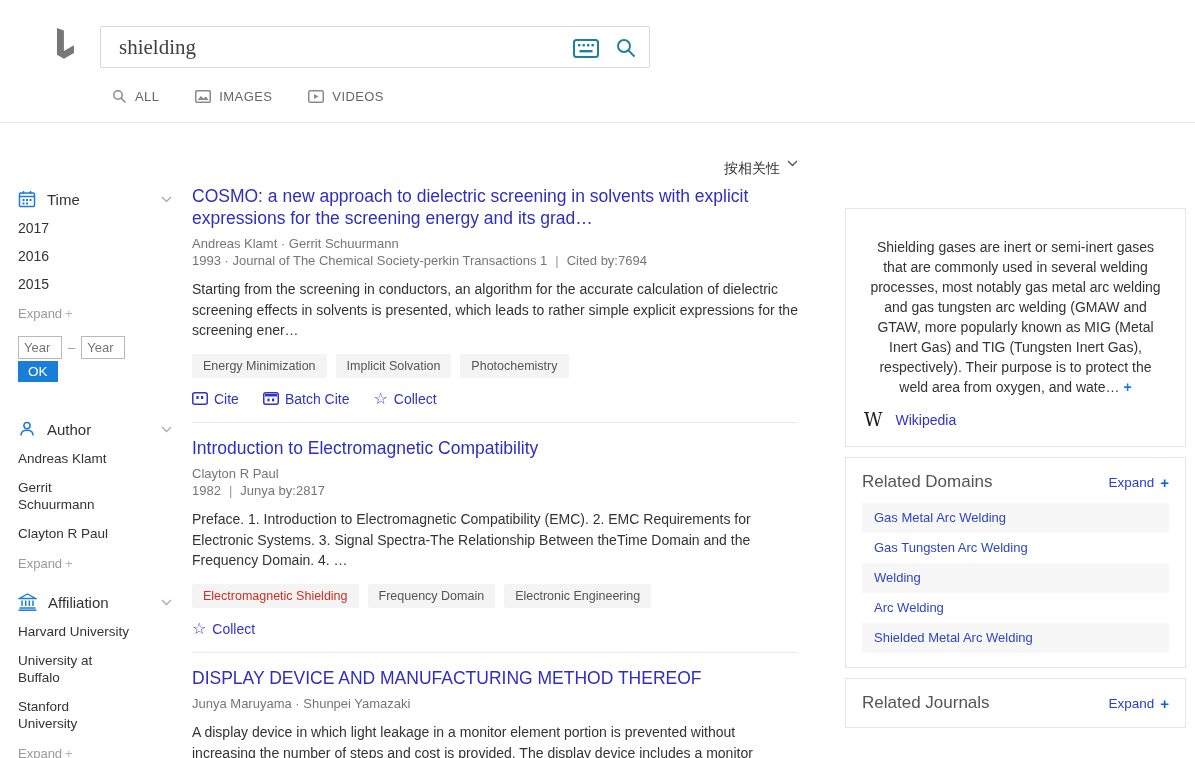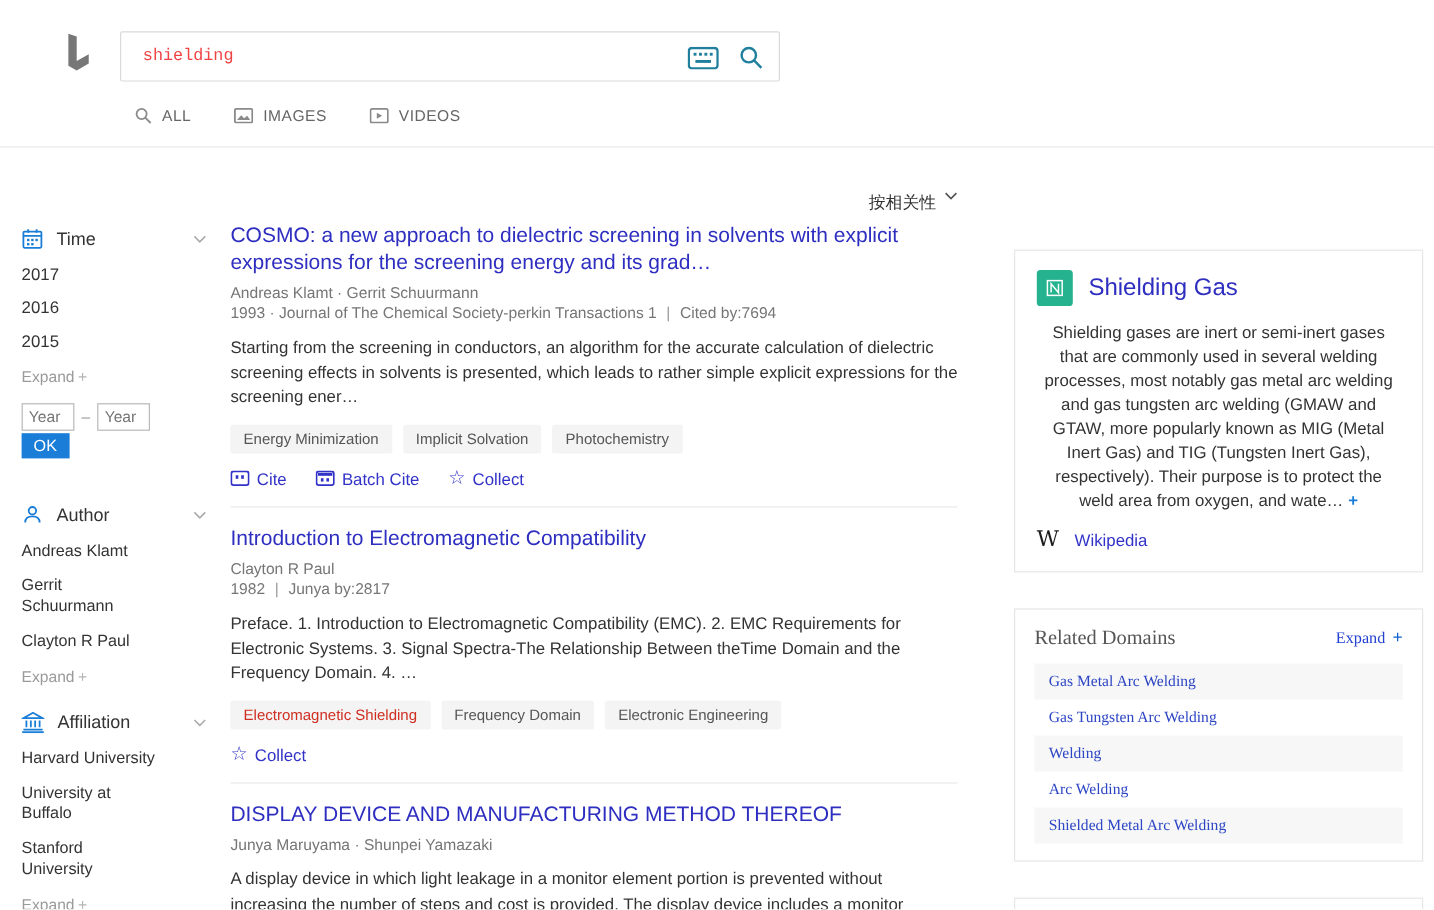--- a/index.html
+++ b/index.html
@@ -5,21 +5,21 @@
   * { margin:0; padding:0; box-sizing:border-box; }
   html,body { width:1195px; height:758px; background:#fff; }
   .page { position:relative; width:1195px; height:758px; background:#fff; overflow:hidden;
           font-family:"Liberation Sans", sans-serif; color:#333; }
 
   
   .logo { position:absolute; left:52px; top:27px; width:30px; height:36px; }
   .search-box { position:absolute; left:100px; top:26px; width:550px; height:42px;
                 border:1px solid #d9d9d9; border-radius:2px; background:#fff; }
   .search-input { width:100%; height:100%; border:0; outline:none; padding:0 92px 0 18px;
-                  font-size:14px; color:#ef4444; font-family:Liberation Mono, monospace; background:transparent; }
+                  font-size:21px; color:#404040; font-family:Liberation Serif, serif; background:transparent; }
   .kb-btn { position:absolute; right:50px; top:12px; width:26px; height:19px; cursor:pointer; }
   .search-btn { position:absolute; right:12px; top:10px; width:22px; height:22px; cursor:pointer; }
   .tabs { position:absolute; left:112px; top:89px; display:flex; gap:36px; }
   .tab { display:flex; align-items:center; gap:8px; font-size:13px; color:#666;
          letter-spacing:.4px; cursor:pointer; }
   .header-divider { position:absolute; left:0; top:122px; width:1195px; border-top:1px solid #e9e9e9; }
 
   
   .sort { position:absolute; left:680px; top:160px; width:118px; display:flex; align-items:flex-start;
           justify-content:flex-end; gap:7px; font-size:14px; color:#333; cursor:pointer; }
@@ -61,21 +61,21 @@
   .card-entity { padding:16px 18px; }
   .entity-head { display:flex; align-items:center; gap:13px; }
   .entity-icon { width:30px; height:30px; background:#25b28e; border-radius:3px; flex:0 0 auto;
                  display:flex; align-items:center; justify-content:center; }
   .entity-title { font-size:20px; color:#2e2ec0; cursor:pointer; }
   .entity-desc { margin-top:12px; font-size:14px; line-height:20px; color:#333;text-align:center; }
   .plus-inline { color:#1a7dd7; font-weight:bold; margin-left:4px; cursor:pointer; }
   .wiki-row { margin-top:12px; display:flex; align-items:center; gap:13px; }
   .wiki-w { font-family:"DejaVu Serif", serif; font-size:18px; color:#1b1b1b; }
   .wiki-link { color:#3232c8; font-size:14px; cursor:pointer; }
-  .card-list { margin-top:30px; padding:14px 16px;font-family:Liberation Serif, serif; }
+  .card-list { margin-top:10px; padding:14px 16px; }
   .list-head { display:flex; align-items:center; font-size:17px; color:#555; }
   .expand-link { margin-left:auto; color:#2440d0; font-size:13.5px; display:flex; gap:6px;
                  align-items:center; cursor:pointer; }
   .expand-link .x-plus { color:#0b62d0; font-weight:bold; font-size:15px; }
   .list-rows { margin-top:11px; }
   .list-row { height:30px; line-height:30px; padding:0 12px; font-size:13px; color:#2d46c4; cursor:pointer; }
   .list-row.alt { background:#f7f7f7; }
 
   svg { display:block; }
 </style>
@@ -312,29 +312,20 @@
       <h3 class="r-title">DISPLAY DEVICE AND MANUFACTURING METHOD THEREOF</h3>
       <div class="r-authors">Junya Maruyama · Shunpei Yamazaki</div>
       <div class="r-abstract">A display device in which light leakage in a monitor element portion is prevented without increasing the number of steps and cost is provided. The display device includes a monitor element for suppressing inf…</div>
 
     </div>
   </div>
 
   <div class="rightcol">
 
     <div class="card card-entity">
-      <div class="entity-head">
-        <span class="entity-icon">
-          <svg width="20" height="20" viewBox="0 0 26 26">
-            <rect x="5" y="5" width="16" height="16" fill="none" stroke="#fff" stroke-width="1.6"></rect>
-            <path d="M9 18 V8.5 L17 18 V8.5" fill="none" stroke="#fff" stroke-width="1.6"></path>
-          </svg>
-        </span>
-        <span class="entity-title">Shielding Gas</span>
-      </div>
       <div class="entity-desc"><span>Shielding gases are inert or semi-inert gases that are commonly used in several welding processes, most notably gas metal arc welding and gas tungsten arc welding (GMAW and GTAW, more popularly known as MIG (Metal Inert Gas) and TIG (Tungsten Inert Gas), respectively). Their purpose is to protect the weld area from oxygen, and wate…</span><span class="plus-inline">+</span></div>
       <div class="wiki-row">
         <span class="wiki-w">W</span>
         <span class="wiki-link">Wikipedia</span>
       </div>
     </div>
 
     <div class="card card-list">
       <div class="list-head">
         <span>Related Domains</span>

